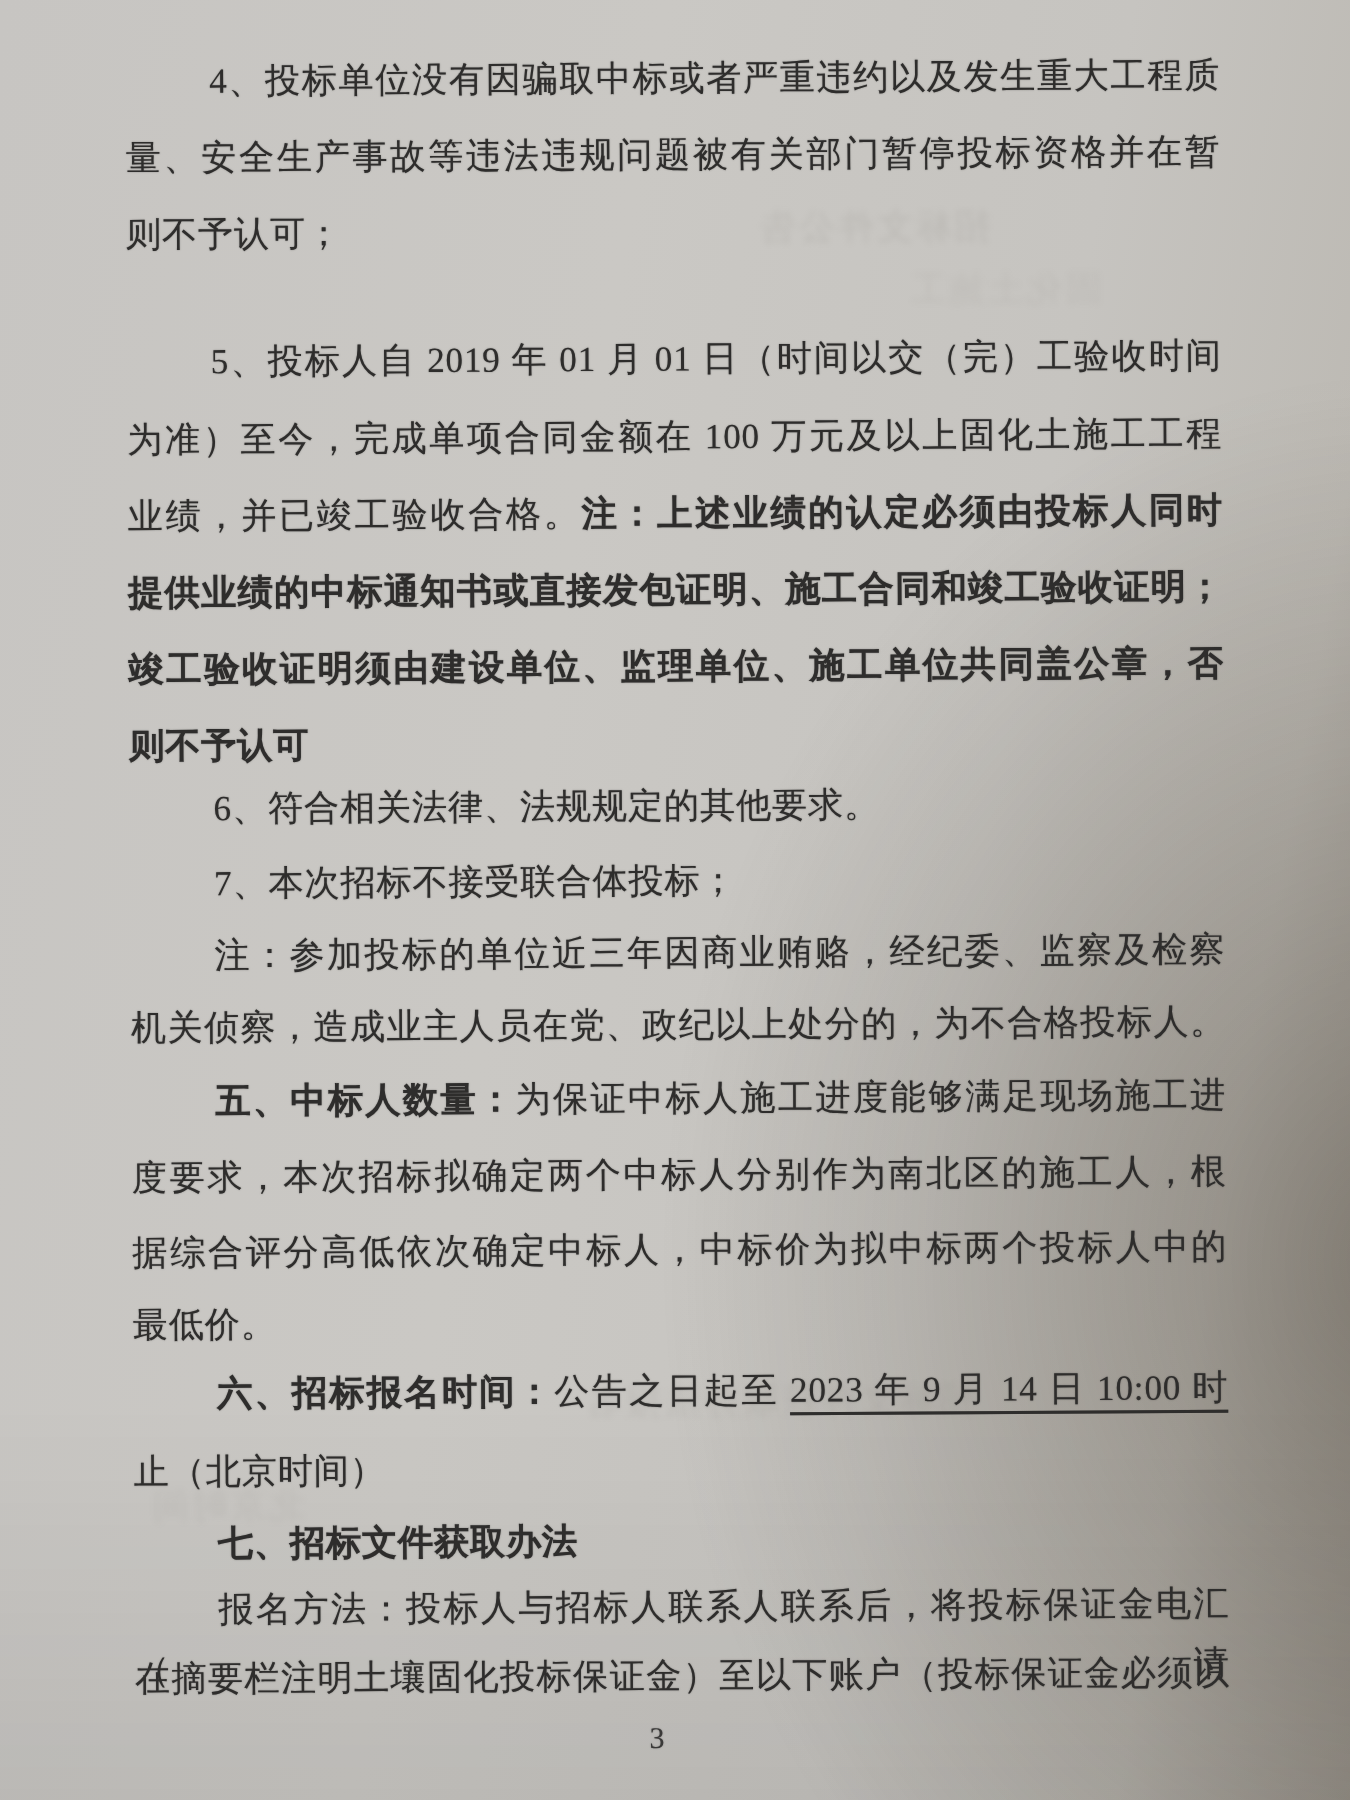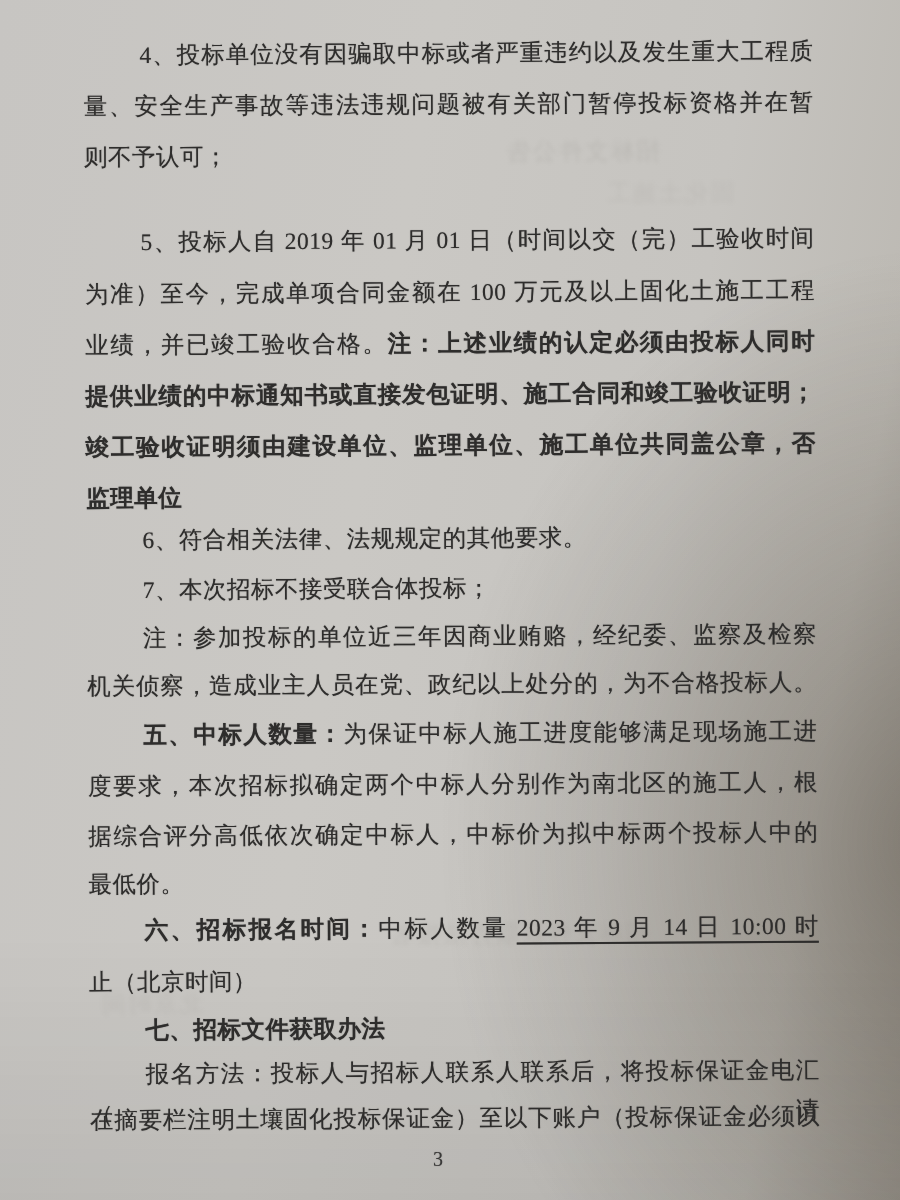--- a/index.html
+++ b/index.html
@@ -75,29 +75,29 @@
       <div class="ghost" style="top: 918px; left: 300px; opacity: 0.14;">招标文件获取办法报名</div>
       <div class="ghost" style="top: 986px; left: 10px; opacity: 0.12;">北京时间</div>
       <div class="line justify" style="top: 33px; text-indent: 56px;"><span>4、投标单位没有因骗取中标或者严重违约以及发生重大工程质</span></div>
       <div class="line justify" style="top: 84px;"><span>量、安全生产事故等违法违规问题被有关部门暂停投标资格并在暂</span></div>
       <div class="line" style="top: 135px;"><span>则不予认可；</span></div>
       <div class="line justify" style="top: 220px; text-indent: 56px;"><span>5、投标人自 2019 年 01 月 01 日（时间以交（完）工验收时间</span></div>
       <div class="line justify" style="top: 272px;"><span>为准）至今，完成单项合同金额在 100 万元及以上固化土施工工程</span></div>
       <div class="line justify" style="top: 323px;"><span>业绩，并已竣工验收合格。</span><span class="b">注：上述业绩的认定必须由投标人同时</span></div>
       <div class="line justify" style="top: 374px;"><span class="b">提供业绩的中标通知书或直接发包证明、施工合同和竣工验收证明；</span></div>
       <div class="line justify" style="top: 425px;"><span class="b">竣工验收证明须由建设单位、监理单位、施工单位共同盖公章，否</span></div>
-      <div class="line" style="top: 476px;"><span class="b">监理单位</span></div>
+      <div class="line" style="top: 476px;"><span class="b">则不予认可</span></div>
       <div class="line" style="top: 518px; text-indent: 56px;"><span>6、符合相关法律、法规规定的其他要求。</span></div>
       <div class="line" style="top: 568px; text-indent: 56px;"><span>7、本次招标不接受联合体投标；</span></div>
       <div class="line justify" style="top: 616px; text-indent: 56px;"><span>注：参加投标的单位近三年因商业贿赂，经纪委、监察及检察</span></div>
       <div class="line justify" style="top: 664px;"><span>机关侦察，造成业主人员在党、政纪以上处分的，为不合格投标人。</span></div>
       <div class="line justify" style="top: 713px; text-indent: 56px;"><span class="b">五、中标人数量：</span><span>为保证中标人施工进度能够满足现场施工进</span></div>
       <div class="line justify" style="top: 764px;"><span>度要求，本次招标拟确定两个中标人分别作为南北区的施工人，根</span></div>
       <div class="line justify" style="top: 814px;"><span>据综合评分高低依次确定中标人，中标价为拟中标两个投标人中的</span></div>
       <div class="line" style="top: 862px;"><span>最低价。</span></div>
-      <div class="line justify" style="top: 908px; text-indent: 56px;"><span class="b">六、招标报名时间：</span><span>中标人数量 </span><span class="u">2023 年 9 月 14 日 10:00 时</span></div>
+      <div class="line justify" style="top: 908px; text-indent: 56px;"><span class="b">六、招标报名时间：</span><span>公告之日起至 </span><span class="u">2023 年 9 月 14 日 10:00 时</span></div>
       <div class="line" style="top: 960px;"><span>止（北京时间）</span></div>
       <div class="line" style="top: 1008px; text-indent: 56px;"><span class="b">七、招标文件获取办法</span></div>
       <div class="line justify" style="top: 1052px; text-indent: 56px;"><span>报名方法：投标人与招标人联系人联系后，将投标保证金电汇（请</span></div>
       <div class="line justify" style="top: 1098px;"><span>在摘要栏注明土壤固化投标保证金）至以下账户（投标保证金必须以</span></div>
     </div>
   <div class="page-number">3</div>
 </div>
 
 </body></html>

